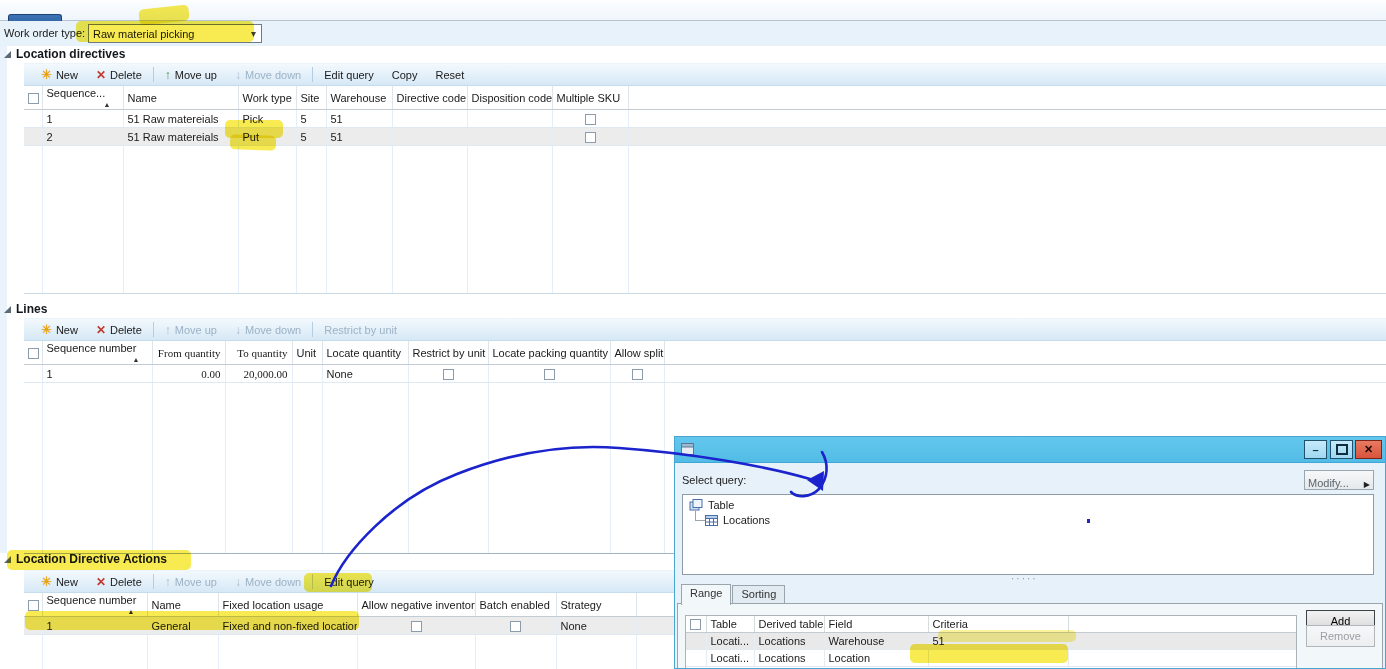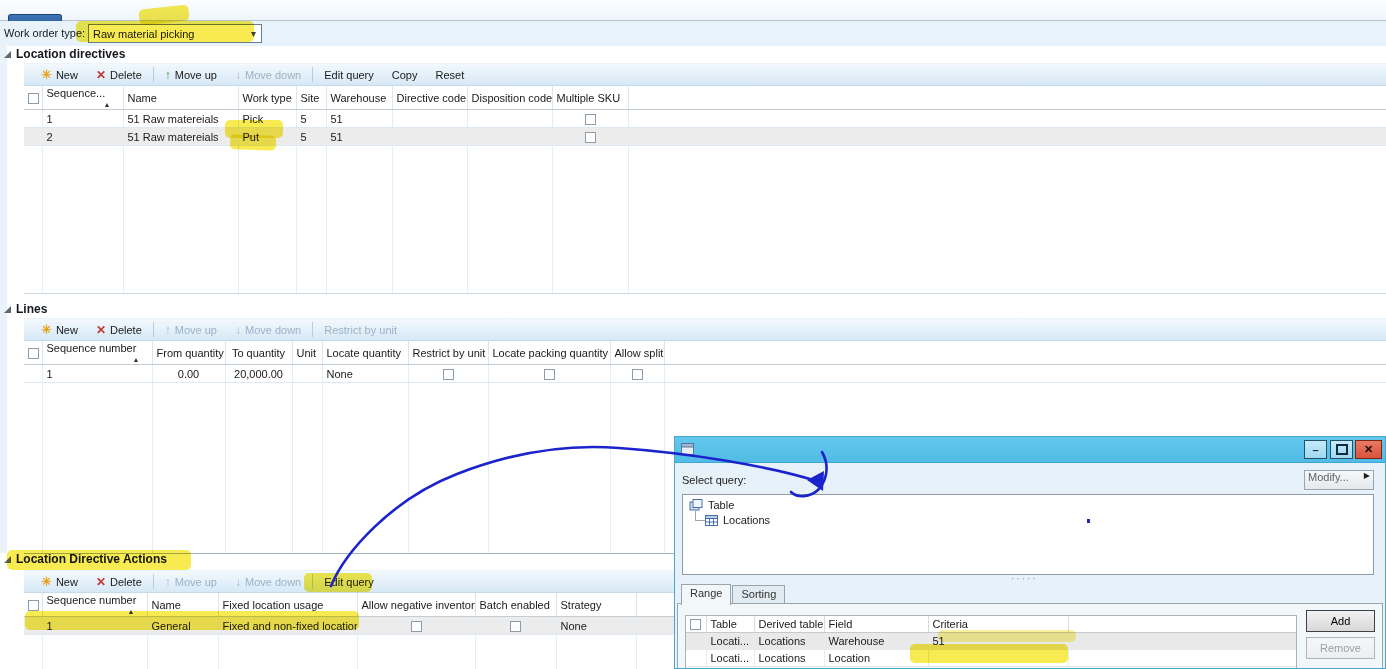--- a/index.html
+++ b/index.html
@@ -41,21 +41,21 @@
   
   .grid{position:absolute;left:24px;right:0;overflow:hidden;}
   .grid table{border-collapse:collapse;table-layout:fixed;width:100%;height:100%;font-size:11px;}
   .grid th,.grid td{padding:1px 4px;height:15px;white-space:nowrap;overflow:hidden;text-align:left;font-weight:normal;}
   .grid thead th{background:#fff;border-bottom:1px solid #c3cbd3;border-right:1px solid #dfe4e9;}
   .grid thead th.rest{border-right:none;}
   .grid tbody td{border-bottom:1px solid #dfe9f3;border-right:1px solid #e4eefa;}
   .grid tbody td.rest{border-right:none;}
   .grid tr.filler td{border-bottom:none;height:auto;}
   .grid tr.selected{background:#ececec;}
-  .grid .num{text-align:center;}
+  .grid .num{text-align:right;font-family:Liberation Serif, serif;}
   .grid .center{text-align:center;}
   .cb{display:inline-block;width:11px;height:11px;border:1px solid #8d9cab;background:#fff;vertical-align:middle;box-sizing:border-box;}
   .sort{float:right;font-size:7px;color:#333;margin-top:2px;margin-right:8px;}
   .g1{top:86px;height:207px;border-bottom:1px solid #ccd8e3;}
   .g2{top:341px;height:212px;border-bottom:1px solid #9fb3c2;}
   .g3{top:593px;height:76px;}
   .left-strip{position:absolute;left:0;top:46px;width:7px;height:507px;background:#eaf3fb;}
 
   
   .dialog{position:absolute;left:674px;top:436px;width:712px;height:233px;background:#e7f1f9;
@@ -70,21 +70,21 @@
   .winbtn.min{right:58px;width:23px;}
   .winbtn.max{right:32px;width:23px;}
   .winbtn.close{right:3px;width:27px;background:linear-gradient(#e97a62,#d8533c);border-color:#7c2418;color:#1e0b06;}
   .maxglyph{width:8px;height:7px;border:2px solid #112c3e;display:inline-block;}
   .dlg-label{position:absolute;left:7px;top:37px;}
   .dlg-field{position:absolute;left:62px;top:33px;width:556px;height:19px;background:#fff;
     border:1px solid #7d8d9c;box-sizing:border-box;display:flex;align-items:center;padding-left:2px;}
   .sel-text{background:#3d9be9;color:#fff;padding:0 2px;}
   .dlg-modify{position:absolute;left:629px;top:33px;width:70px;height:20px;box-sizing:border-box;
     border:1px solid #9aa5ad;background:linear-gradient(#f7f8f9,#e5e9ec);color:#5c656d;
-    display:flex;align-items:flex-start;justify-content:center;gap:15px;}
+    display:flex;align-items:flex-end;justify-content:center;gap:15px;}
   .dlg-modify .marrow{font-size:8px;color:#222;}
   .dlg-tree{position:absolute;left:7px;top:57px;width:692px;height:81px;background:#fff;
     border:1px solid #8f9ca8;box-sizing:border-box;}
   .tree-row{position:absolute;display:flex;align-items:center;gap:5px;}
   .tree-root{left:6px;top:4px;}
   .tree-child{left:22px;top:19px;}
   .tree-conn{position:absolute;left:12px;top:16px;width:9px;height:9px;
     border-left:1px solid #9aa5ad;border-bottom:1px solid #9aa5ad;}
   .split-dots{position:absolute;left:336px;top:136px;color:#8a949c;letter-spacing:2px;font-size:10px;}
   .tabs{position:absolute;left:6px;top:147px;display:flex;align-items:center;height:20px;}
@@ -98,21 +98,21 @@
   .dgrid table{border-collapse:collapse;table-layout:fixed;width:100%;font-size:11px;}
   .dgrid th,.dgrid td{padding:1px 4px;height:14px;white-space:nowrap;overflow:hidden;text-align:left;font-weight:normal;}
   .dgrid thead th{background:#fff;border-bottom:1px solid #c3cad0;border-right:1px solid #d7dcdf;}
   .dgrid thead th.rest{border-right:none;}
   .dgrid tbody td{border-bottom:1px solid #e4e9ee;border-right:1px solid #e7ecf0;}
   .dgrid tbody td.rest{border-right:none;}
   .dgrid tr.selected{background:#e9e9e9;}
   .dlg-btn{position:absolute;left:631px;width:69px;height:22px;box-sizing:border-box;
     display:flex;align-items:center;justify-content:center;}
   .btn-add{top:173px;border:1px solid #3c4246;background:linear-gradient(#f2f2f2,#d7d7d7);color:#000;}
-  .btn-remove{top:200px;border:1px solid #b0b5ba;background:linear-gradient(#f6f7f8,#eceef0);color:#9a9fa4;}
+  .btn-remove{top:188px;border:1px solid #b0b5ba;background:linear-gradient(#f6f7f8,#eceef0);color:#9a9fa4;}
 
   
   .hl{position:absolute;background:#f6e41f;opacity:0.78;mix-blend-mode:multiply;border-radius:5px;z-index:40;}
   .arrow-svg{position:absolute;left:0;top:0;z-index:50;pointer-events:none;}
   .blue-dot{position:absolute;left:1087px;top:519px;width:3px;height:4px;background:#2228bb;z-index:31;}
 </style>
 </head>
 <body>
 
 <div class="screen">

